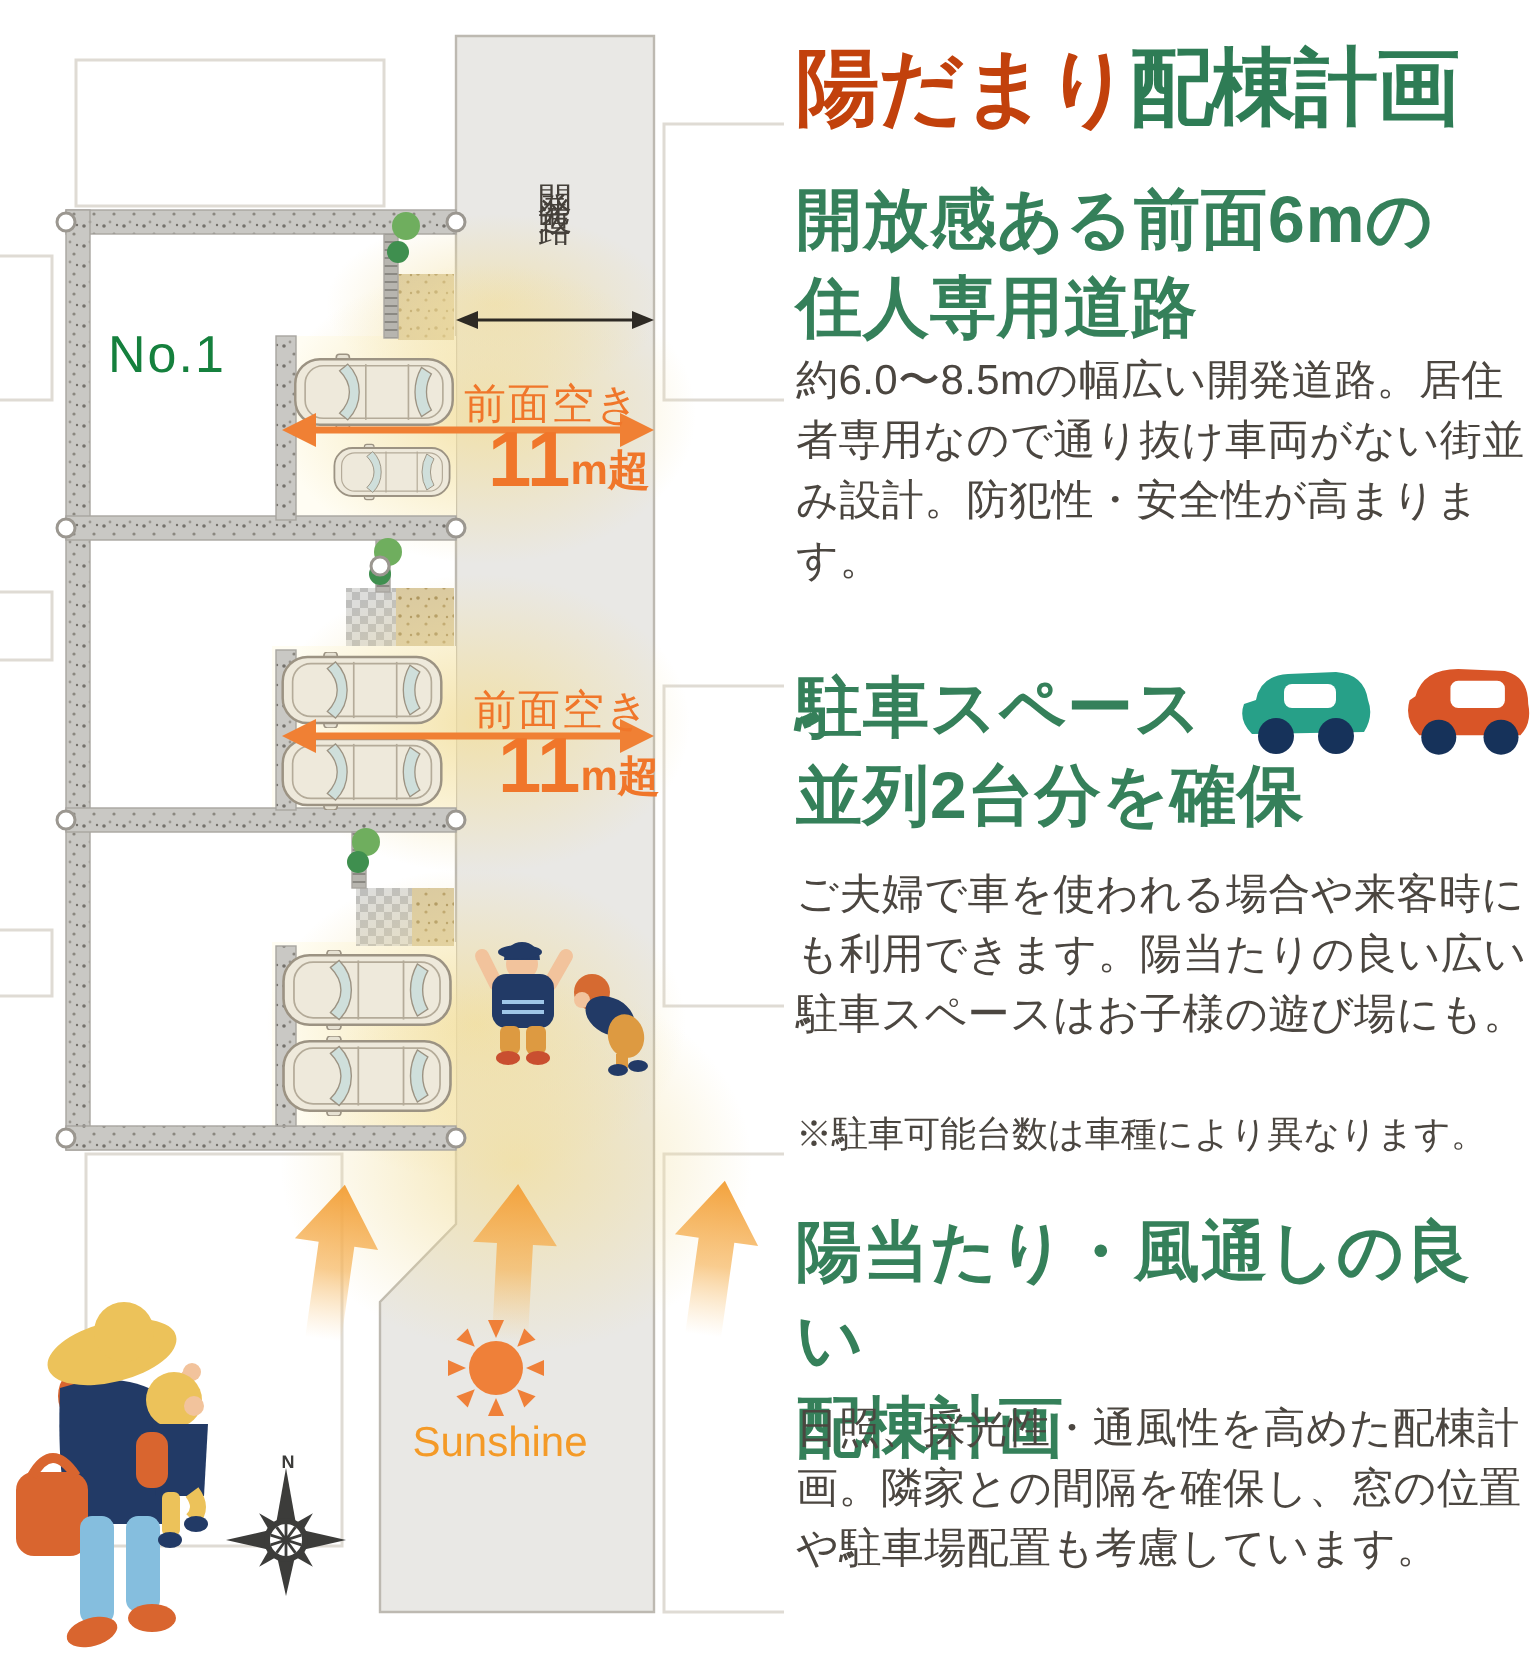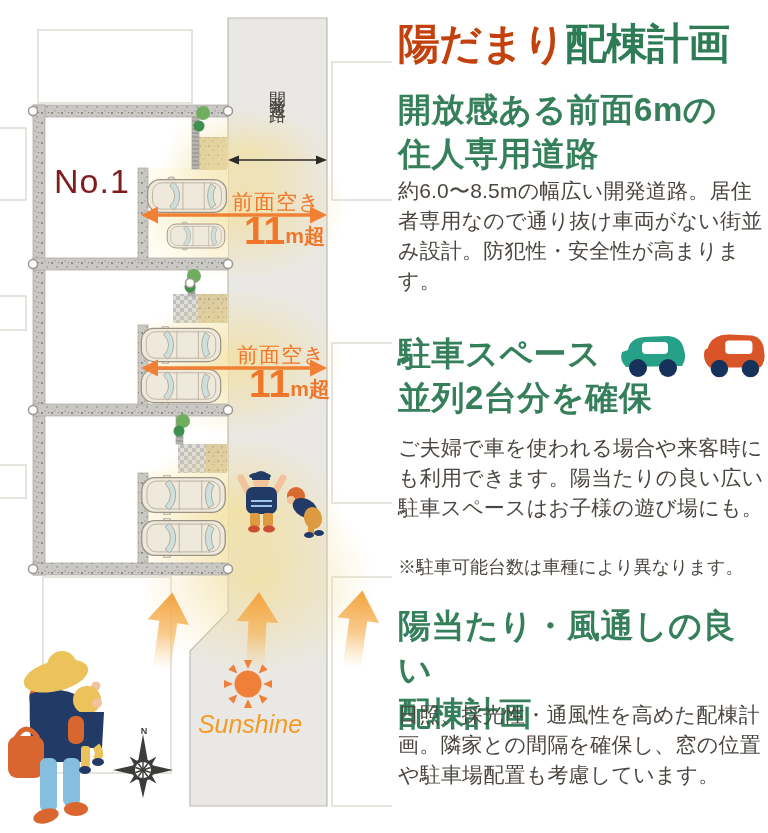--- a/index.html
+++ b/index.html
@@ -3,29 +3,29 @@
 <meta charset="utf-8">
 <style>
   html,body{margin:0;padding:0;background:#fff;}
   .canvas{position:relative;width:768px;height:833px;background:#ffffff;overflow:hidden;
           font-family:"Liberation Sans",sans-serif;color:#4b4640;}
   .abs{position:absolute;}
   
   .road-label{left:257px;top:36px;width:32px;height:104px;font-size:17px;color:#45403a;
               writing-mode:vertical-rl;text-orientation:upright;letter-spacing:5px;text-align:center;}
   .road-width{left:238px;top:126px;width:88px;text-align:center;font-size:27px;color:#2e2a24;}
-  .lot-label{font-size:34px;color:#7f1d1d;letter-spacing:1px;}
+  .lot-label{font-size:26px;color:#15803d;letter-spacing:1px;}
   .lot1{left:54px;top:162px;} .lot2{left:54px;top:315px;}
   .clr-label{font-size:21px;font-weight:400;color:#f0762a;letter-spacing:1px;text-align:center;}
   .clr-value{display:flex;align-items:flex-end;color:#f0762a;font-weight:700;}
   .clr-value .big{font-size:39px;line-height:34px;margin-left:12px;}
   .clr-value .small{font-size:21px;line-height:24px;}
   .clr1a{left:232px;top:188px;} .clr1b{left:232px;top:214px;}
   .clr2a{left:237px;top:341px;} .clr2b{left:237px;top:367px;}
-  .sunshine{left:196px;top:710px;width:108px;text-align:center;font-size:25px;color:#f49a27;font-style:italic;}
+  .sunshine{left:196px;top:710px;width:108px;text-align:center;font-size:21px;color:#f49a27;}
   .compass-n{left:137px;top:726px;width:14px;text-align:center;font-size:9px;font-weight:700;color:#3c3c3a;}
   
   .panel{left:398px;top:0;width:372px;height:833px;}
   .title{top:20px;left:0;width:372px;font-size:42px;font-weight:700;letter-spacing:-1px;line-height:48px;white-space:nowrap;}
   .title .accent{color:#c2410c;} .title .rest{color:#2e7c55;}
   .h{left:0;width:372px;color:#35805a;font-weight:700;font-size:33px;line-height:44px;letter-spacing:0.5px;}
   .h1{top:88px;} .h2{top:332px;} .h3{top:604px;}
   .body{left:0;width:372px;font-size:21px;line-height:30px;color:#4b4640;letter-spacing:0.2px;}
   .b1{top:176px;} .b2{top:433px;} .b3{top:700px;}
   .note{top:555px;left:0;width:372px;font-size:18px;color:#4b4640;}

